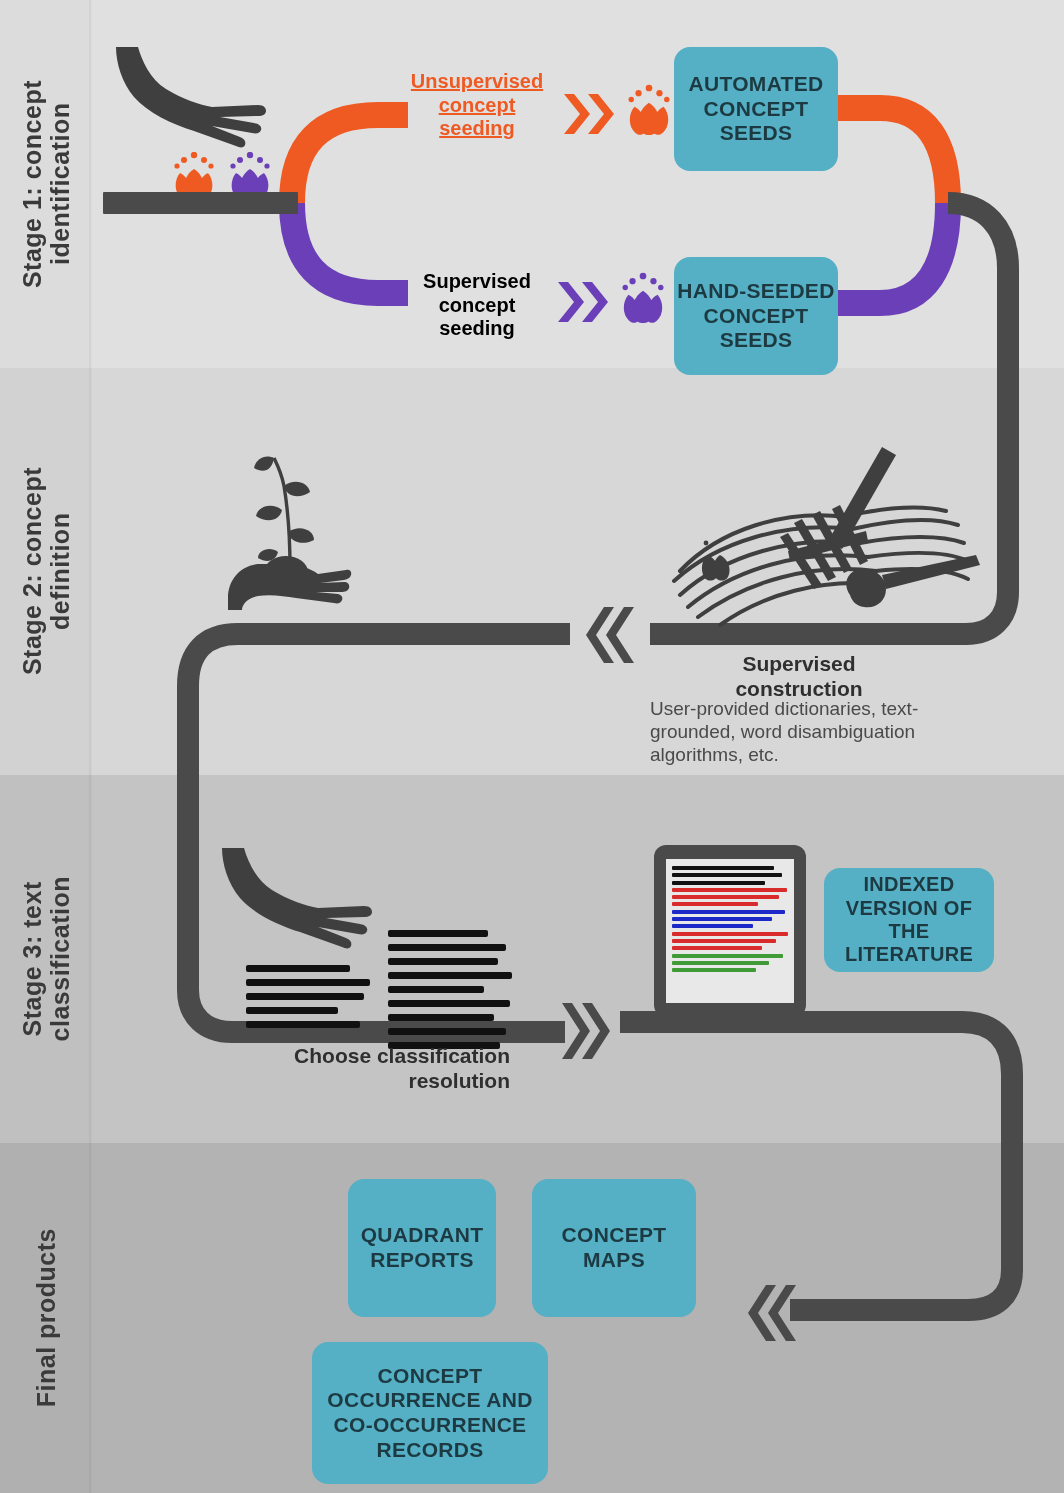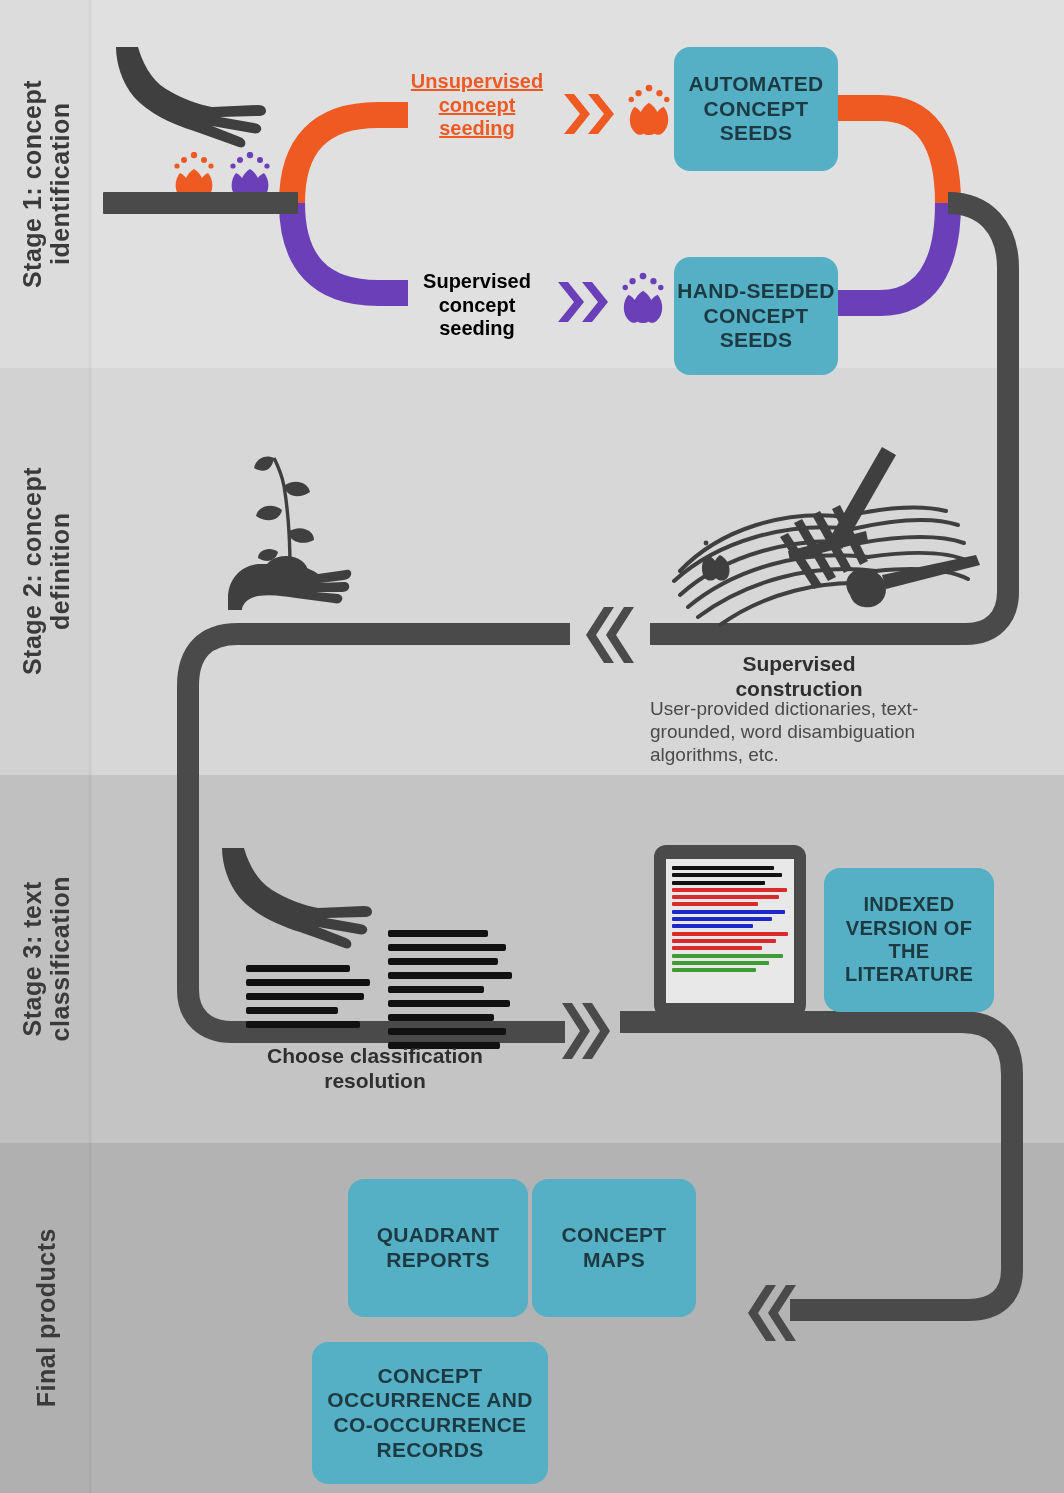--- a/index.html
+++ b/index.html
@@ -270,21 +270,21 @@
       <i style="width:118px;"></i>
       <i style="width:110px;"></i>
     <i style="width:124px;"></i>
       <i style="width:96px;"></i>
       <i style="width:122px;"></i>
     <i style="width:106px;"></i>
       <i style="width:118px;"></i>
       <i style="width:112px;"></i>
   </div>
 
-  <div class="cap" style="left:240px;top:1044px;width:270px;font-size:21px;white-space:pre-line;">Choose classification
+  <div class="cap" style="left:240px;top:1044px;width:270px;font-size:21px;white-space:pre-line;text-align:right;">Choose classification
 resolution</div>
 
   <div class="chev" style="left:560px;top:1000px;">
     <svg width="56" height="62" viewBox="0 0 56 62">
       <path d="M2,3 L12,3 L30,31 L12,59 L2,59 L20,31 Z" fill="#4a4a4a"></path>
       <path d="M22,3 L32,3 L50,31 L32,59 L22,59 L40,31 Z" fill="#4a4a4a"></path>
     </svg>
   </div>
 
   <div id="tablet">
@@ -300,33 +300,33 @@
         <i style="background: rgb(29, 40, 200); width: 70%;"></i>
         <i style="background: rgb(217, 43, 43); width: 100%;"></i>
         <i style="background: rgb(217, 43, 43); width: 90%;"></i>
         <i style="background: rgb(217, 43, 43); width: 78%;"></i>
         <i style="background: rgb(63, 155, 53); width: 96%;"></i>
         <i style="background: rgb(63, 155, 53); width: 84%;"></i>
         <i style="background: rgb(63, 155, 53); width: 72%;"></i>
       </div>
   </div>
 
-  <div class="tealbox" style="left:824px;top:868px;width:170px;height:144px;font-size:20px;white-space:pre-line;">INDEXED
+  <div class="tealbox" style="left:824px;top:868px;width:170px;height:104px;font-size:20px;white-space:pre-line;">INDEXED
 VERSION OF
 THE
 LITERATURE</div>
 
   <div class="chev" style="left:740px;top:1282px;">
     <svg width="56" height="62" viewBox="0 0 56 62">
       <path d="M26,3 L36,3 L18,31 L36,59 L26,59 L8,31 Z" fill="#4a4a4a"></path>
       <path d="M46,3 L56,3 L38,31 L56,59 L46,59 L28,31 Z" fill="#4a4a4a"></path>
     </svg>
   </div>
 
-  <div class="tealbox" style="left:348px;top:1179px;width:180px;height:138px;font-size:21px;white-space:pre-line;">QUADRANT
+  <div class="tealbox" style="left:348px;top:1179px;width:148px;height:138px;font-size:21px;white-space:pre-line;">QUADRANT
 REPORTS</div>
   <div class="tealbox" style="left:532px;top:1179px;width:164px;height:138px;font-size:21px;white-space:pre-line;">CONCEPT
 MAPS</div>
   <div class="tealbox" style="left:312px;top:1342px;width:236px;height:142px;font-size:21px;white-space:pre-line;">CONCEPT
 OCCURRENCE AND
 CO-OCCURRENCE
 RECORDS</div>
 
 </div>
 

